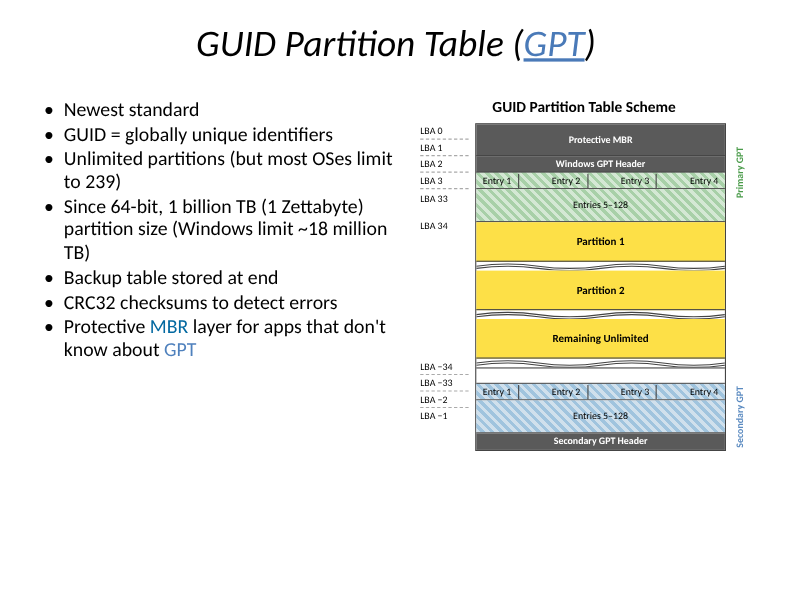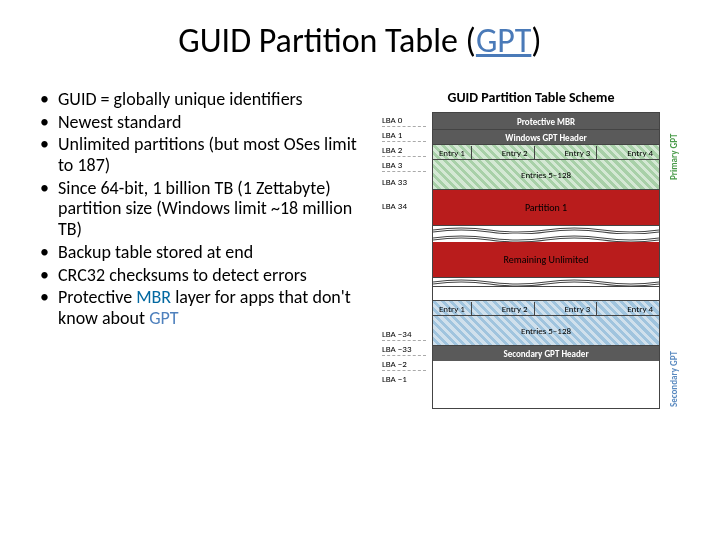--- a/index.html
+++ b/index.html
@@ -10,20 +10,21 @@
       font-family: Calibri, Arial, sans-serif;
       color: #000;
       padding: 20px 40px;
       position: relative;
     }
     .title {
       text-align: center;
       font-size: 34px;
       font-weight: 400;
       margin-bottom: 28px;
+      font-style: italic;
     }
     .title .gpt-link { color: #4a7ab8; text-decoration: underline; }
     .content {
       display: flex;
       gap: 12px;
     }
     .bullets {
       flex: 0 0 330px;
       font-size: 18px;
       line-height: 1.15;
@@ -90,22 +91,22 @@
       background: repeating-linear-gradient(45deg, #d0e0ec, #d0e0ec 3px, #a0c4de 3px, #a0c4de 6px);
     }
     .row-split { display: flex; gap: 24px; }
     .row-split > div {
       flex: 1;
       border-right: 1px solid #444;
       padding: 1px 0;
     }
     .row-split > div:last-child { border-right: none; }
     .row-partition {
-      background: #b91c1c;
-      font-weight: normal;
+      background: #fde047;
+      font-weight: bold;
       font-size: 10px;
     }
     .side-label {
       writing-mode: vertical-rl;
       transform: rotate(180deg);
       font-size: 9px;
       font-weight: bold;
       display: flex;
       align-items: center;
       justify-content: center;
@@ -122,23 +123,23 @@
 </head>
 <body>
 
 <h1 class="title">
   <span>GUID Partition Table (</span><span class="gpt-link">GPT</span><span>)</span>
 </h1>
 
 <div class="content">
   <div class="bullets">
     <ul>
+      <li>Newest standard</li>
       <li>GUID = globally unique identifiers</li>
-      <li>Newest standard</li>
-      <li>Unlimited partitions (but most OSes limit to 187)</li>
+      <li>Unlimited partitions (but most OSes limit to 239)</li>
       <li>Since 64-bit, 1 billion TB (1 Zettabyte) partition size (Windows limit ~18 million TB)</li>
       <li>Backup table stored at end</li>
       <li>CRC32 checksums to detect errors</li>
       <li>
         <span>Protective </span><span class="mbr">MBR</span><span> layer for apps that don't know about </span><span class="gpt">GPT</span>
       </li>
     </ul>
   </div>
 
   <div class="diagram">
@@ -152,36 +153,37 @@
         <div class="lba-label" style="height:15px;align-items:flex-end;border-bottom:none">LBA 33</div>
         <div class="lba-label" style="height:36px;border-bottom:none">LBA 34</div>
         <div style="height:103px"></div>
         <div class="lba-label" style="height:15px">LBA −34</div>
         <div class="lba-label" style="height:15px">LBA −33</div>
         <div class="lba-label" style="height:15px">LBA −2</div>
         <div class="lba-label" style="height:15px;border-bottom:none">LBA −1</div>
       </div>
 
       <div class="scheme-col">
-        <div class="row row-dark" style="height:17px">Protective MBR</div>
+        <div class="row row-dark" style="height:29px">Protective MBR</div>
         <div class="row row-dark" style="height:15px">Windows GPT Header</div>
         <div class="row row-split row-hatch-green" style="height:15px">
           <div>Entry 1</div>
           <div>Entry 2</div>
           <div>Entry 3</div>
           <div>Entry 4</div>
         </div>
         <div class="row row-hatch-green" style="height:30px">Entries 5–128</div>
         <div class="row row-partition" style="height:36px">Partition 1</div>
         <div class="row" style="height:8px;border-bottom:none;position:relative">
           <svg viewBox="0 0 200 8" preserveAspectRatio="none" style="position:absolute;top:0;left:0;width:100%;height:100%">
               <path d="M0,4 Q25,0 50,4 T100,4 T150,4 T200,4" stroke="#444" fill="none" stroke-width="1"></path>
               <path d="M0,6 Q25,2 50,6 T100,6 T150,6 T200,6" stroke="#444" fill="none" stroke-width="1"></path>
             </svg>
         </div>
+        <div class="row row-partition" style="height:36px">Partition 2</div>
         <div class="row" style="height:8px;border-bottom:none;position:relative">
           <svg viewBox="0 0 200 8" preserveAspectRatio="none" style="position:absolute;top:0;left:0;width:100%;height:100%">
               <path d="M0,4 Q25,0 50,4 T100,4 T150,4 T200,4" stroke="#444" fill="none" stroke-width="1"></path>
               <path d="M0,6 Q25,2 50,6 T100,6 T150,6 T200,6" stroke="#444" fill="none" stroke-width="1"></path>
             </svg>
         </div>
         <div class="row row-partition" style="height:36px">Remaining Unlimited</div>
         <div class="row" style="height:8px;border-bottom:none;position:relative">
           <svg viewBox="0 0 200 8" preserveAspectRatio="none" style="position:absolute;top:0;left:0;width:100%;height:100%">
               <path d="M0,4 Q25,0 50,4 T100,4 T150,4 T200,4" stroke="#444" fill="none" stroke-width="1"></path>

